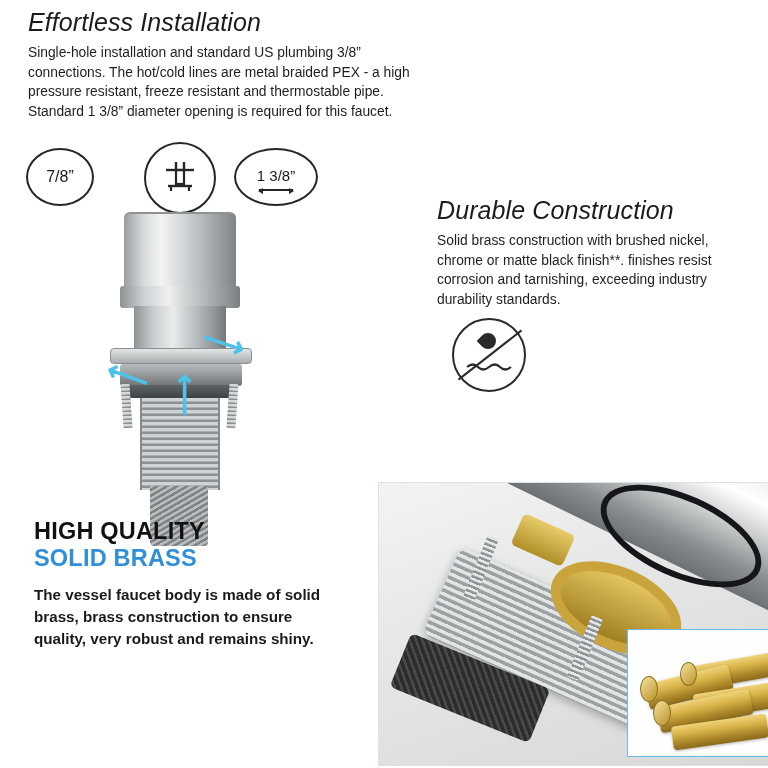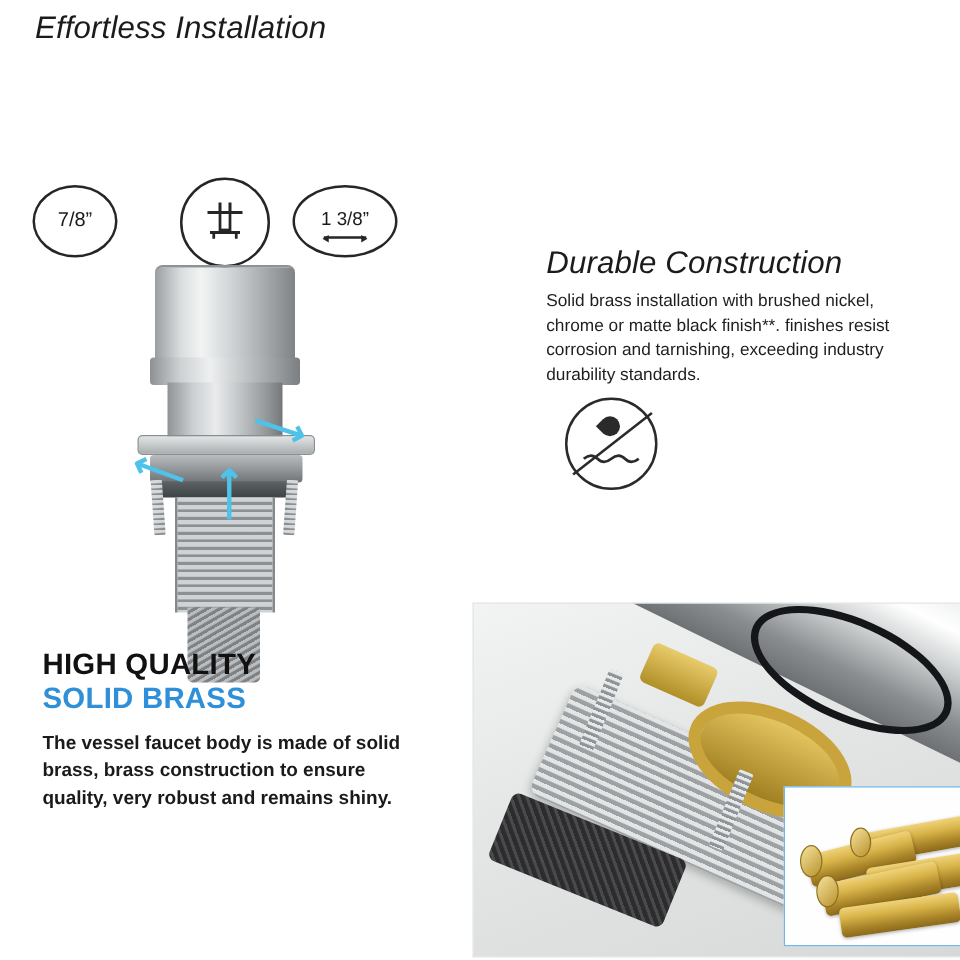--- a/index.html
+++ b/index.html
@@ -344,20 +344,21 @@
   .rod-end.e2 { left: 25px; top: 70px; width: 16px; height: 24px; }
   .rod-end.e3 { left: 52px; top: 32px; width: 15px; height: 22px; }
 </style>
 </head>
 <body>
 
 <div class="page">
 
   <section class="sec-install">
     <h1 class="h-light">Effortless Installation</h1>
+    <p class="body-txt">Single-hole installation and standard US plumbing 3/8” connections. The hot/cold lines are metal braided PEX - a high pressure resistant, freeze resistant and thermostable pipe. Standard 1 3/8” diameter opening is required for this faucet.</p>
   </section>
 
   <div class="badges">
     <div class="badge b1">
       <span class="badge-txt">7/8”</span>
     </div>
     <div class="badge b2">
       <span>
         <svg width="40" height="40" viewBox="0 0 40 40" aria-hidden="true">
           <path d="M6 14 H34" stroke="#262626" stroke-width="2.4" fill="none"></path>
@@ -389,21 +390,21 @@
     <div class="fa-hose"></div>
     <div class="screw s1"></div>
     <div class="screw s2"></div>
     <div class="arrow-cyan ac1">⟶</div>
     <div class="arrow-cyan ac2">⟶</div>
     <div class="arrow-cyan ac3">⟶</div>
   </div>
 
   <section class="sec-durable">
     <h1 class="h-light">Durable Construction</h1>
-    <p class="body-txt">Solid brass installation with brushed nickel, chrome or matte black finish**.          finishes resist corrosion and tarnishing, exceeding industry durability standards.</p>
+    <p class="body-txt">Solid brass construction with brushed nickel, chrome or matte black finish**.          finishes resist corrosion and tarnishing, exceeding industry durability standards.</p>
   </section>
 
   <div class="no-rust-icon">
     <span class="nr-circle"></span>
     <span class="nr-drop"></span>
     <span class="nr-wave">
       <svg width="46" height="14" viewBox="0 0 46 14" aria-hidden="true">
         <path d="M1 5 q6 -5 11 0 t11 0 t11 0 t11 0" stroke="#2a2a2a" stroke-width="2.2" fill="none"></path>
       </svg>
     </span>

